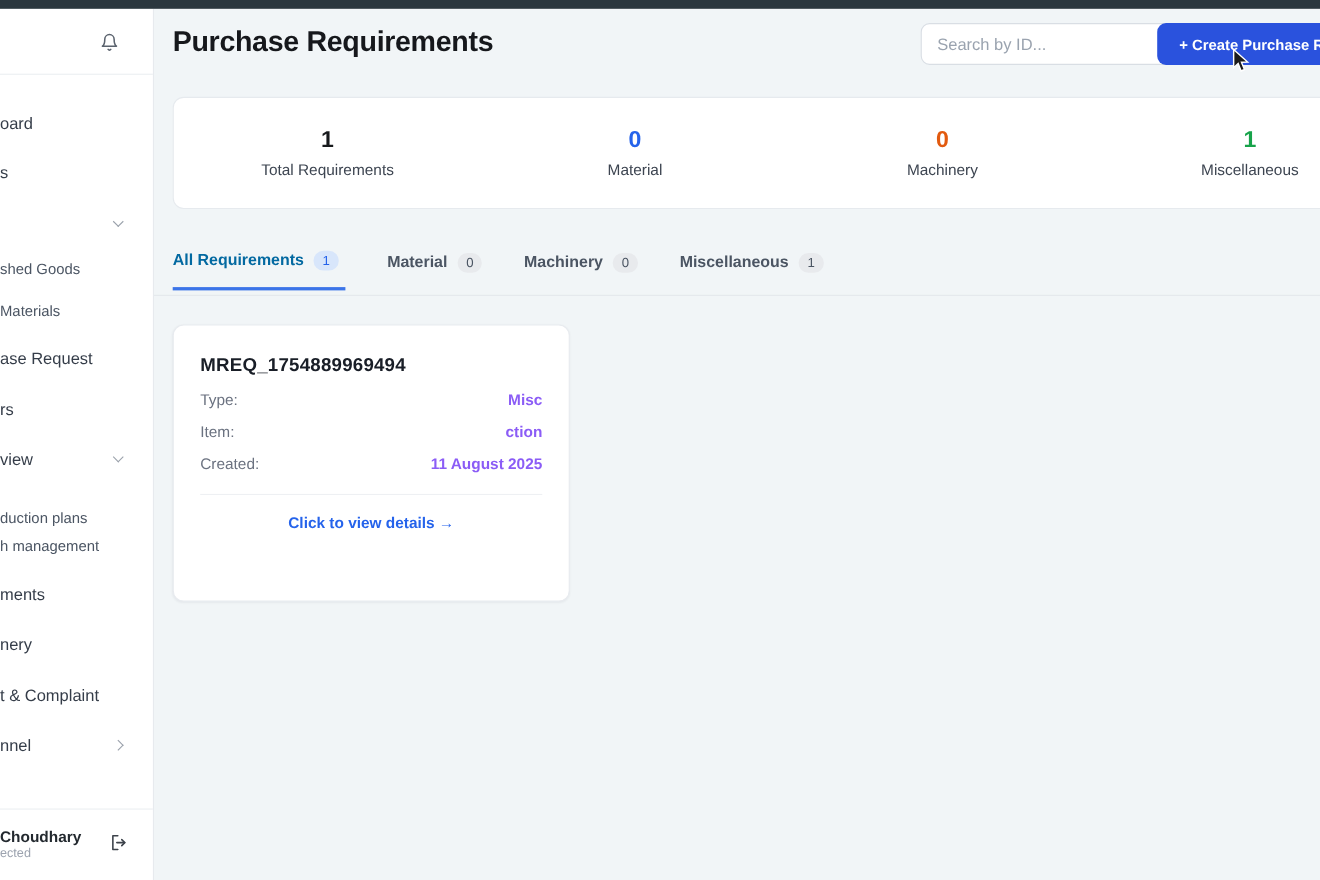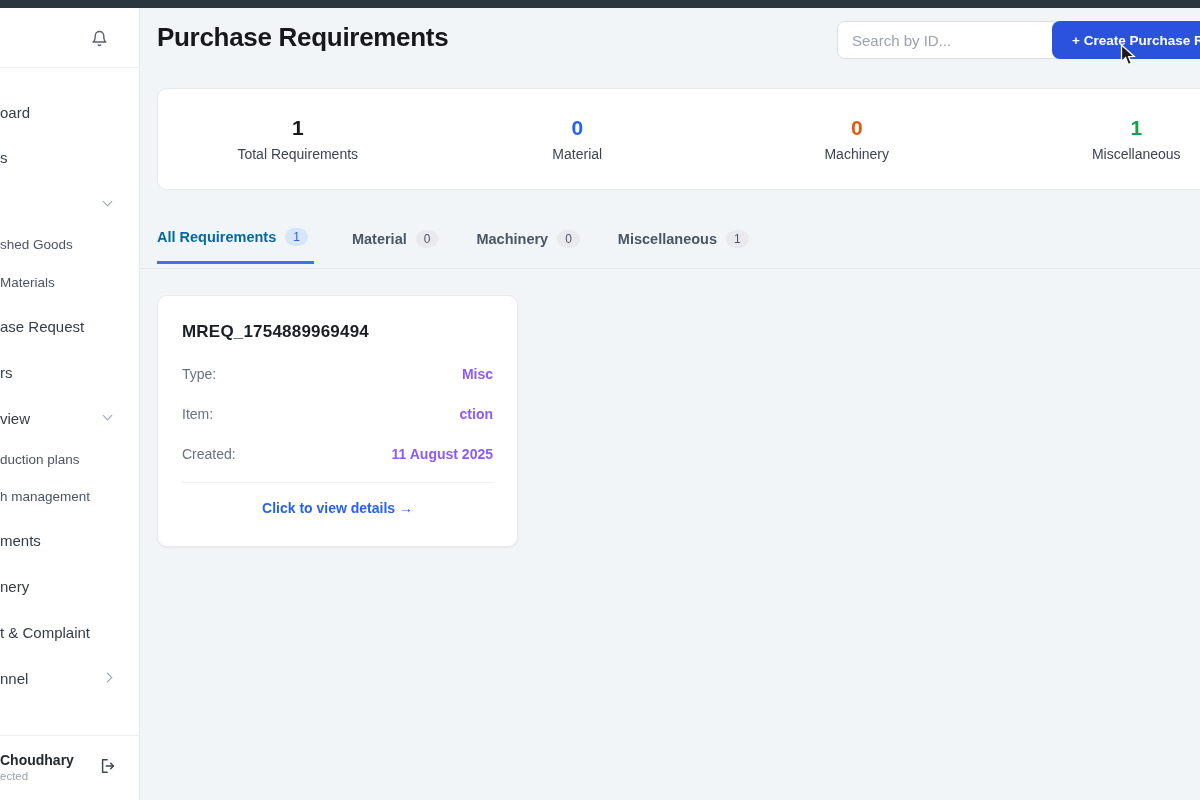--- a/index.html
+++ b/index.html
@@ -42,21 +42,21 @@
   .tab .tab-label { font-size:14.5px; font-weight:bold; color:#4b5563; }
   .tab .pill { font-size:12px; padding:2px 8px; border-radius:999px; background:#e8eaed; color:#4b5563; }
   .tab.active { border-bottom:3px solid #3b74e8; padding-right:6px; }
   .tab.active .tab-label { color:#0369a1; }
   .tab.active .pill { background:#d8e6fb; color:#2563eb; }
   .tabs-divider { position:absolute; left:140px; top:268px; width:1060px; height:1px; background:#e4e8ec; z-index:4; }
 
   
   .req-card { position:absolute; left:157px; top:295px; width:361px; height:252px; background:#ffffff; border:1px solid #e8ebef; border-radius:10px; box-shadow:0 1px 2px rgba(16,24,40,.05); padding:26px 24px 0 24px; cursor:pointer; z-index:5; }
   .req-id { font-size:17px; font-weight:bold; color:#191e27; letter-spacing:.2px; }
-  .req-row { display:flex; justify-content:space-between; align-items:flex-end; margin-top:24px; }
+  .req-row { display:flex; justify-content:space-between; align-items:flex-end; margin-top:13px; }
   .req-row .k { font-size:14px; color:#6b7280; }
   .req-row .v { font-size:14px; font-weight:bold; color:#8b5cf6;padding-left:40px; }
   .req-divider { height:1px; background:#eef0f3; margin-top:20px; }
   .req-link { text-align:center; margin-top:17px; font-size:14px; font-weight:bold; color:#2563eb; cursor:pointer; }
 
   .cursor { position:absolute; left:1120px; top:44px; width:17px; height:23px; z-index:60; pointer-events:none; }
 </style>
 </head>
 <body>
 
@@ -89,21 +89,21 @@
   <div class="nav-item" style="top:308px">
       <span class="lbl">ase Request</span>
     </div>
   <div class="nav-item" style="top:354px">
       <span class="lbl">rs</span>
     </div>
   <div class="nav-item" style="top:400px">
       <span class="lbl">view</span>
       <span class="chev down"></span>
     </div>
-  <div class="nav-item sub" style="top:441px">
+  <div class="nav-item sub" style="top:452px">
       <span class="lbl">duction plans</span>
     </div>
   <div class="nav-item sub" style="top:478px">
       <span class="lbl">h management</span>
     </div>
   <div class="nav-item" style="top:522px">
       <span class="lbl">ments</span>
     </div>
   <div class="nav-item" style="top:568px">
       <span class="lbl">nery</span>

